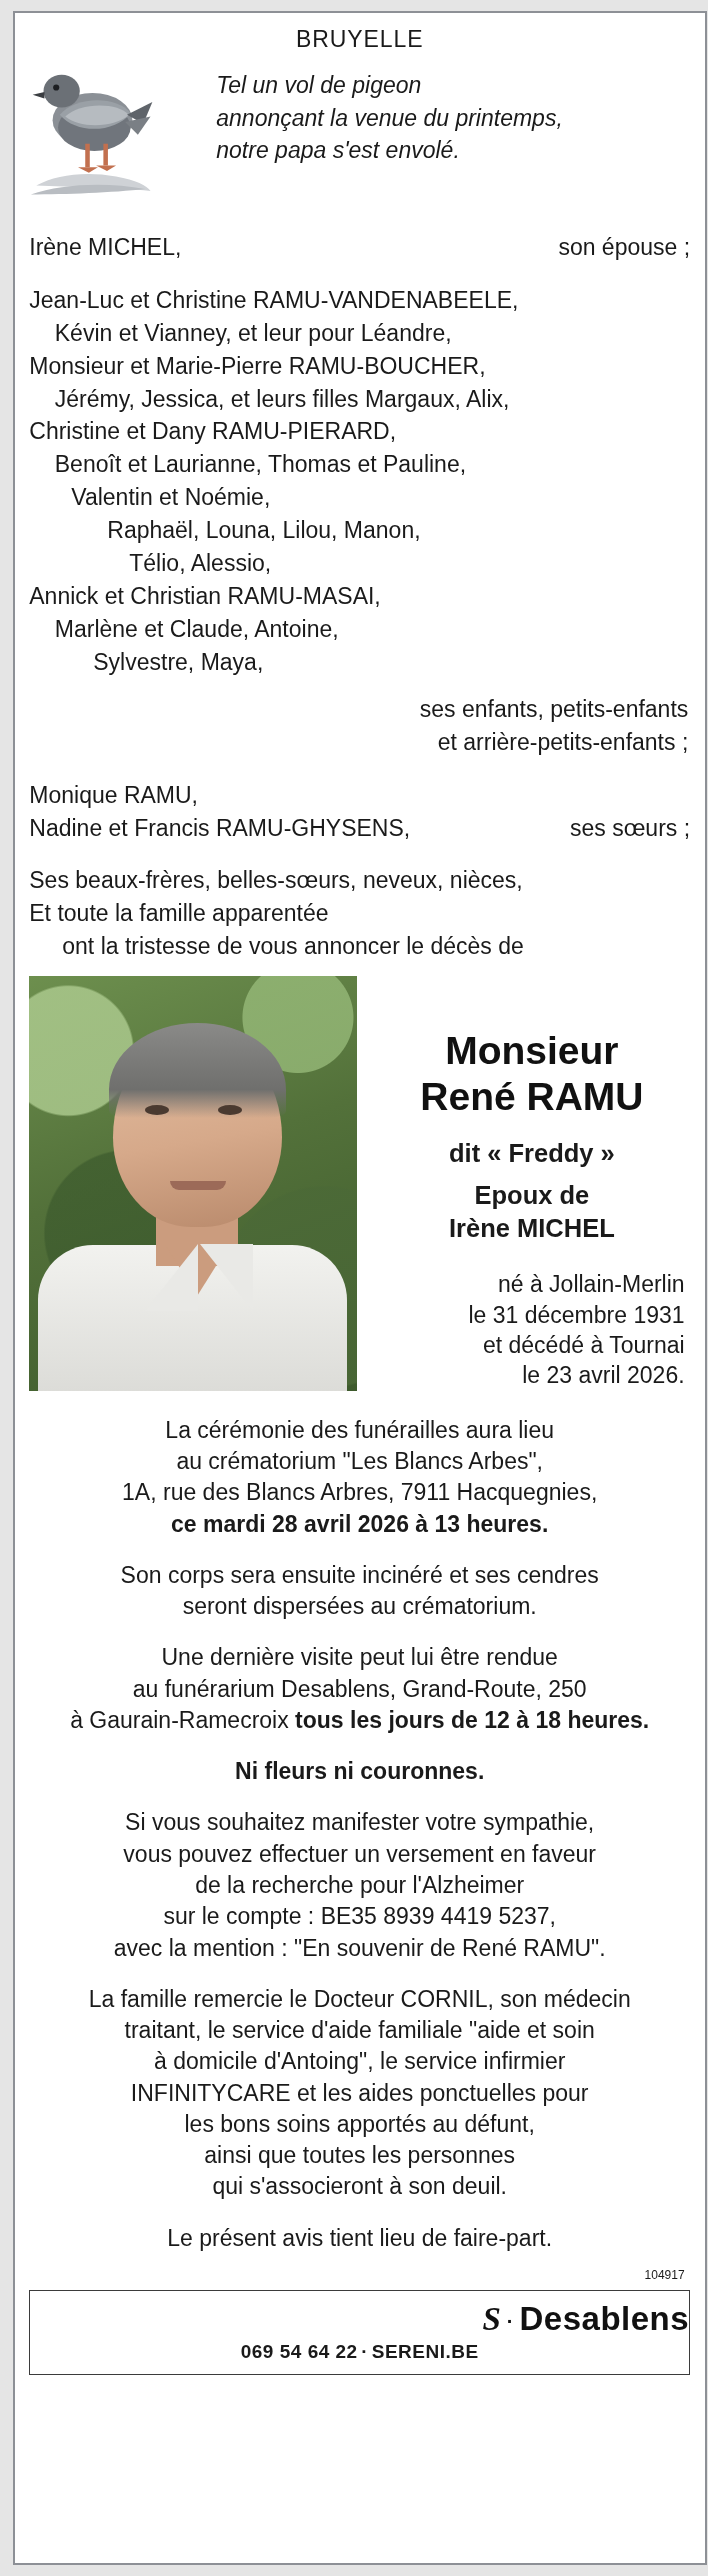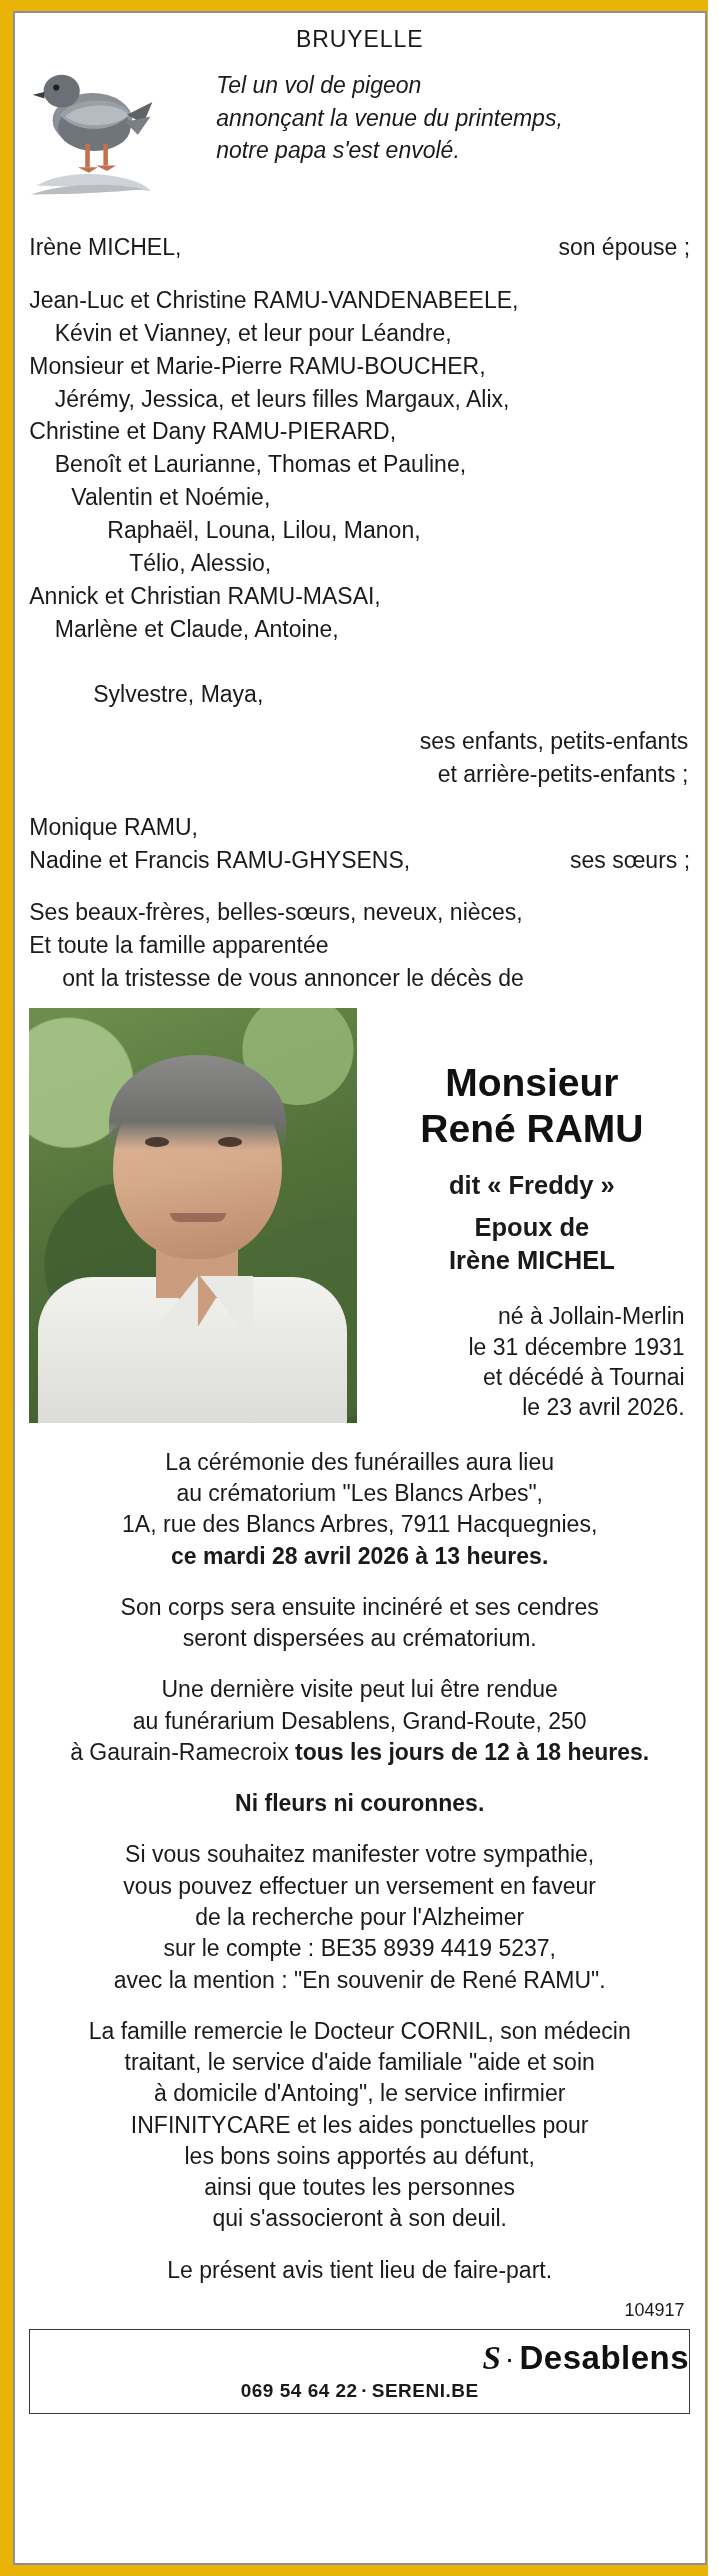--- a/index.html
+++ b/index.html
@@ -9,21 +9,21 @@
   }
   body {
     width: 720px;
     font-family: "Liberation Sans", sans-serif;
     color: #1a1a1a;
   }
   .page {
     width: 708px;
     height: 2576px;
     box-sizing: border-box;
-    background: #eab308;
+    background: #e5e5e5;
     position: relative;
     overflow: hidden;
   }
   .notice {
     position: absolute;
     left: 12.7px;
     top: 11px;
     width: 694px;
     height: 2554px;
     box-sizing: border-box;
@@ -79,21 +79,21 @@
   }
   .fam .right {
     text-align: right;
   }
   .gap-sm { height: 14.6px; }
   .gap-md { height: 20px; }
   .indent1 { padding-left: 25.5px; }
   .indent2 { padding-left: 42px; }
   .indent3 { padding-left: 78px; }
   .indent4 { padding-left: 100px; }
-  .indent5 { padding-left: 64px; margin-top: 32px; }
+  .indent5 { padding-left: 64px; }
   .rightblock {
     text-align: right;
     padding-right: 1.8px;
   }
   .introline {
     padding-left: 33px;
   }
 
   
   .portrait-wrap {
@@ -230,21 +230,21 @@
   }
   .body-block p:last-child { margin-bottom: 0; }
   .b { font-weight: bold; }
   .center-bold {
     font-weight: bold;
   }
 
   
   .refnum {
     text-align: right;
-    font-size: 18px;
+    font-size: 12px;
     color: #1a1a1a;
     padding: 14.6px 5.5px 7.3px 0;
   }
 
   
   .footer {
     margin: 0 14.6px 11px 14.6px;
     border: 1.8px solid #3b3b3b;
     padding: 9px 0 11px 0;
     text-align: center;

